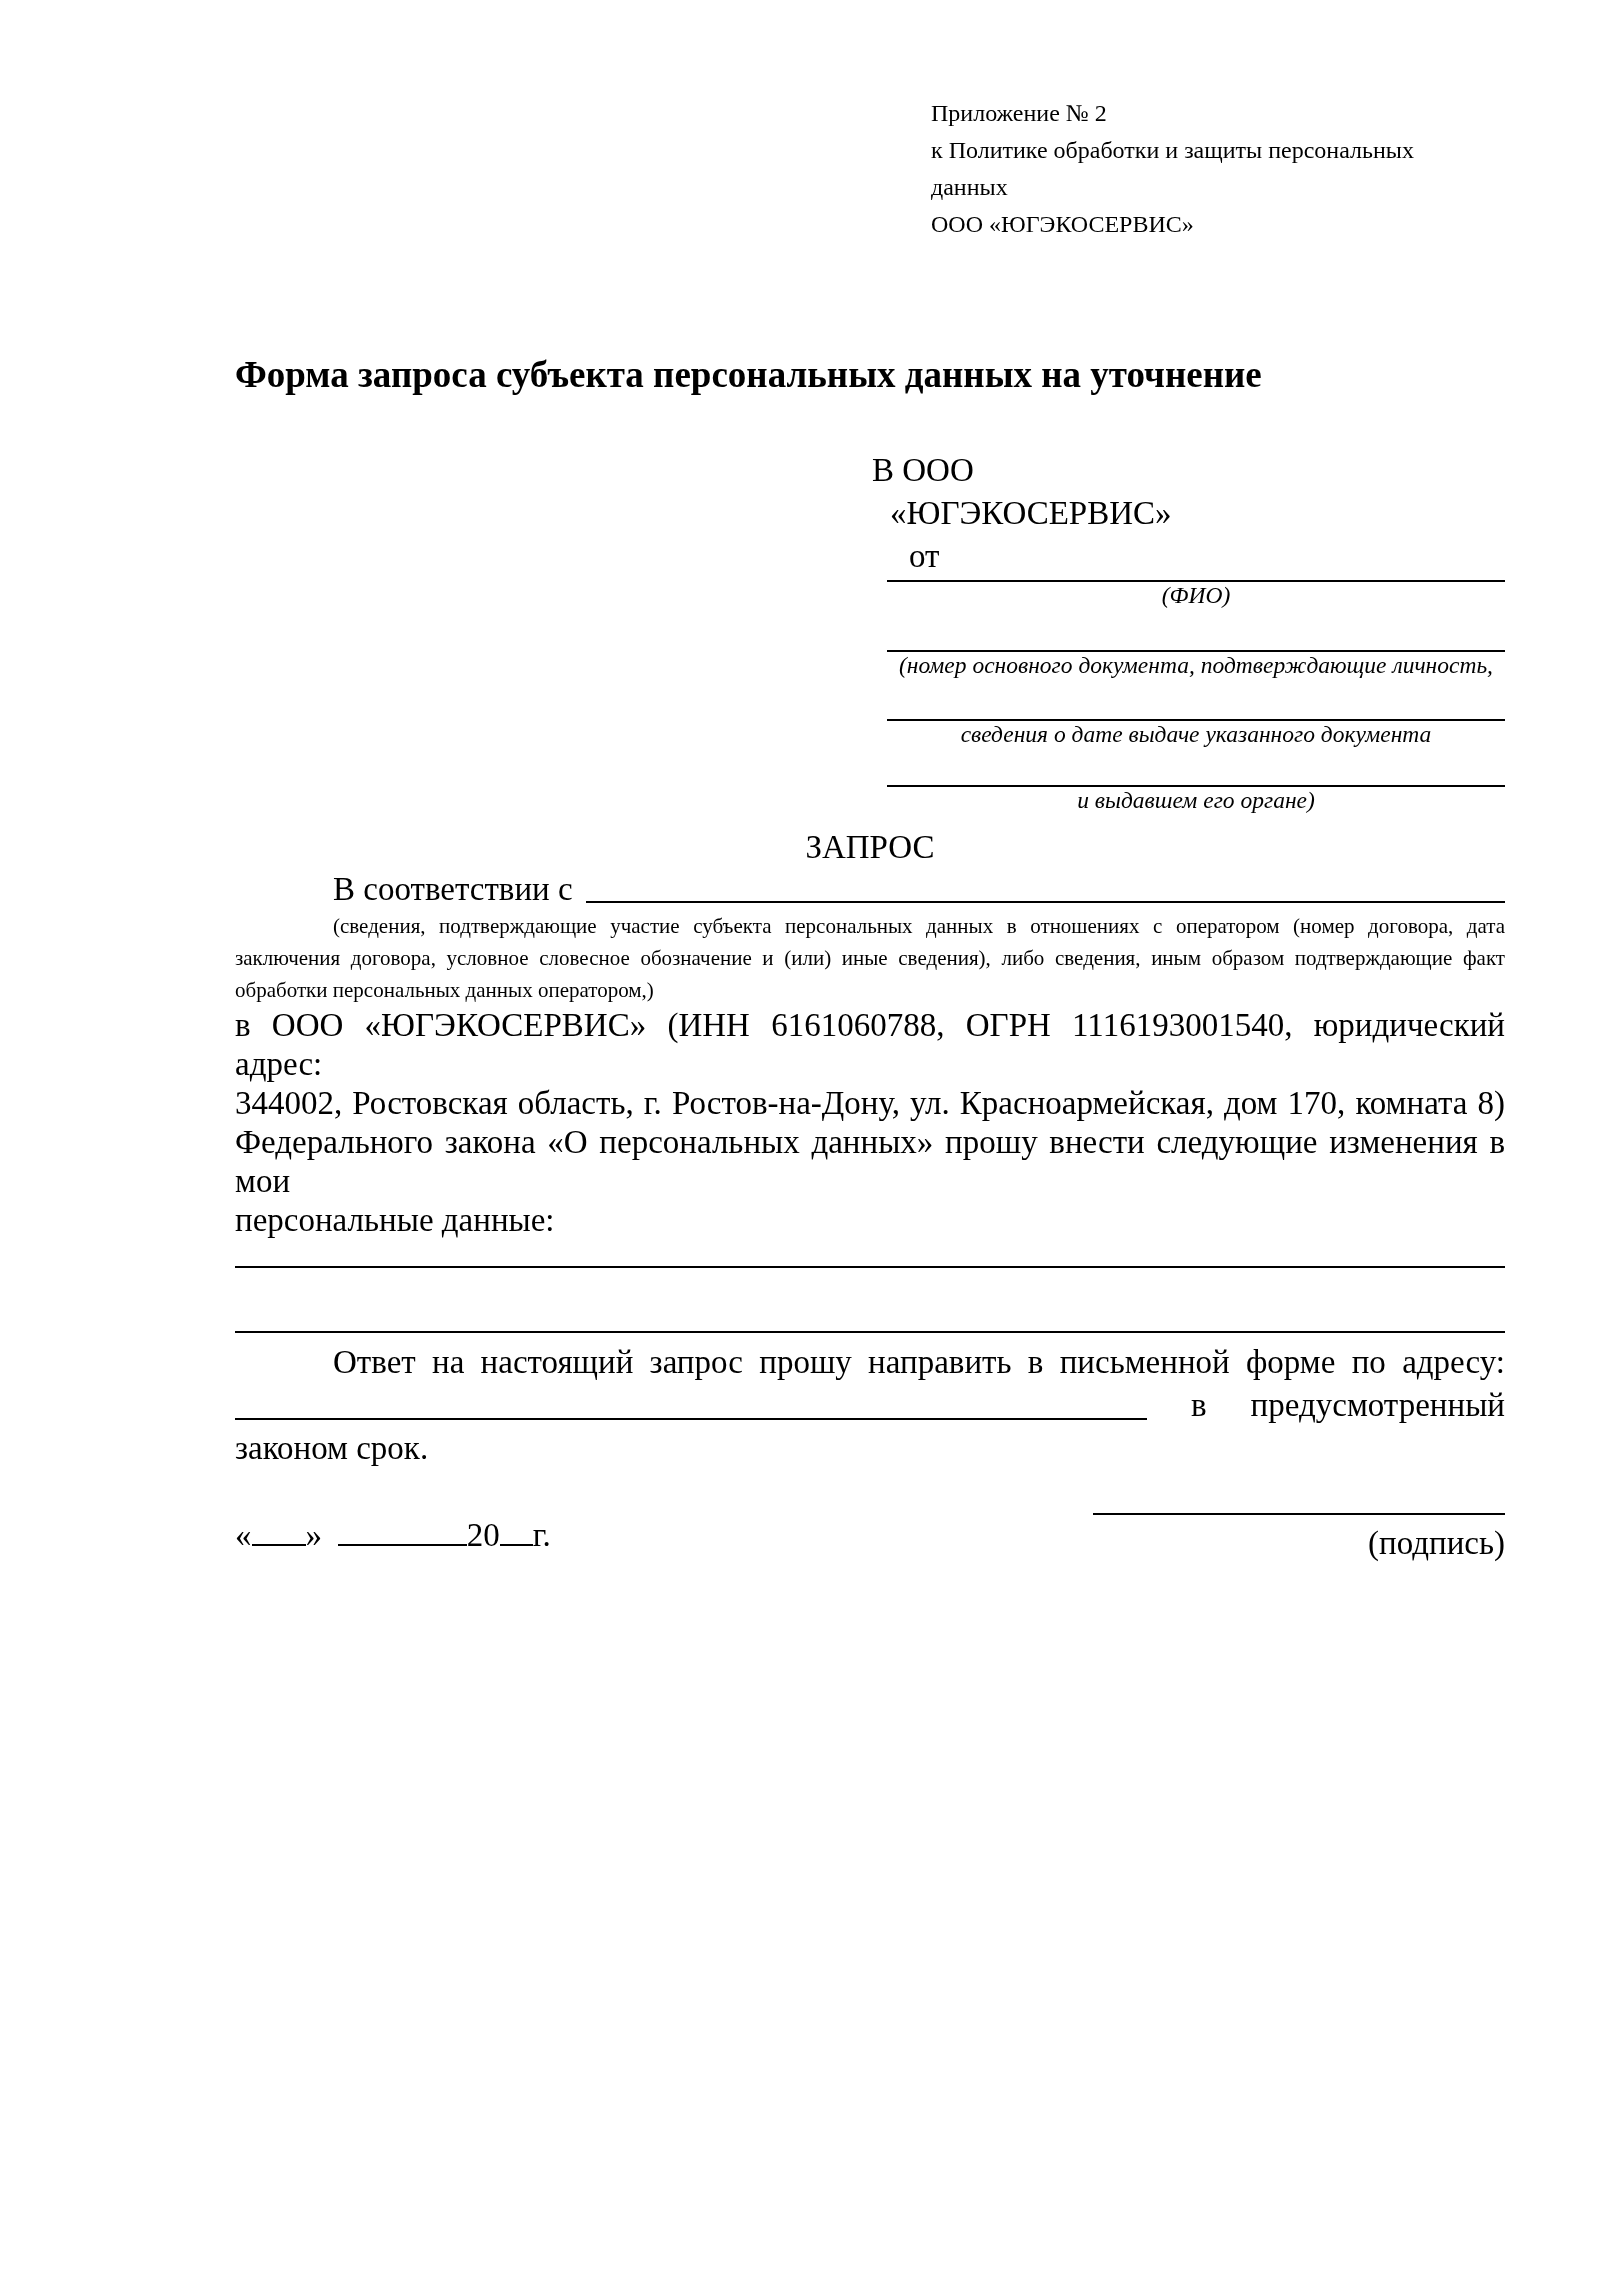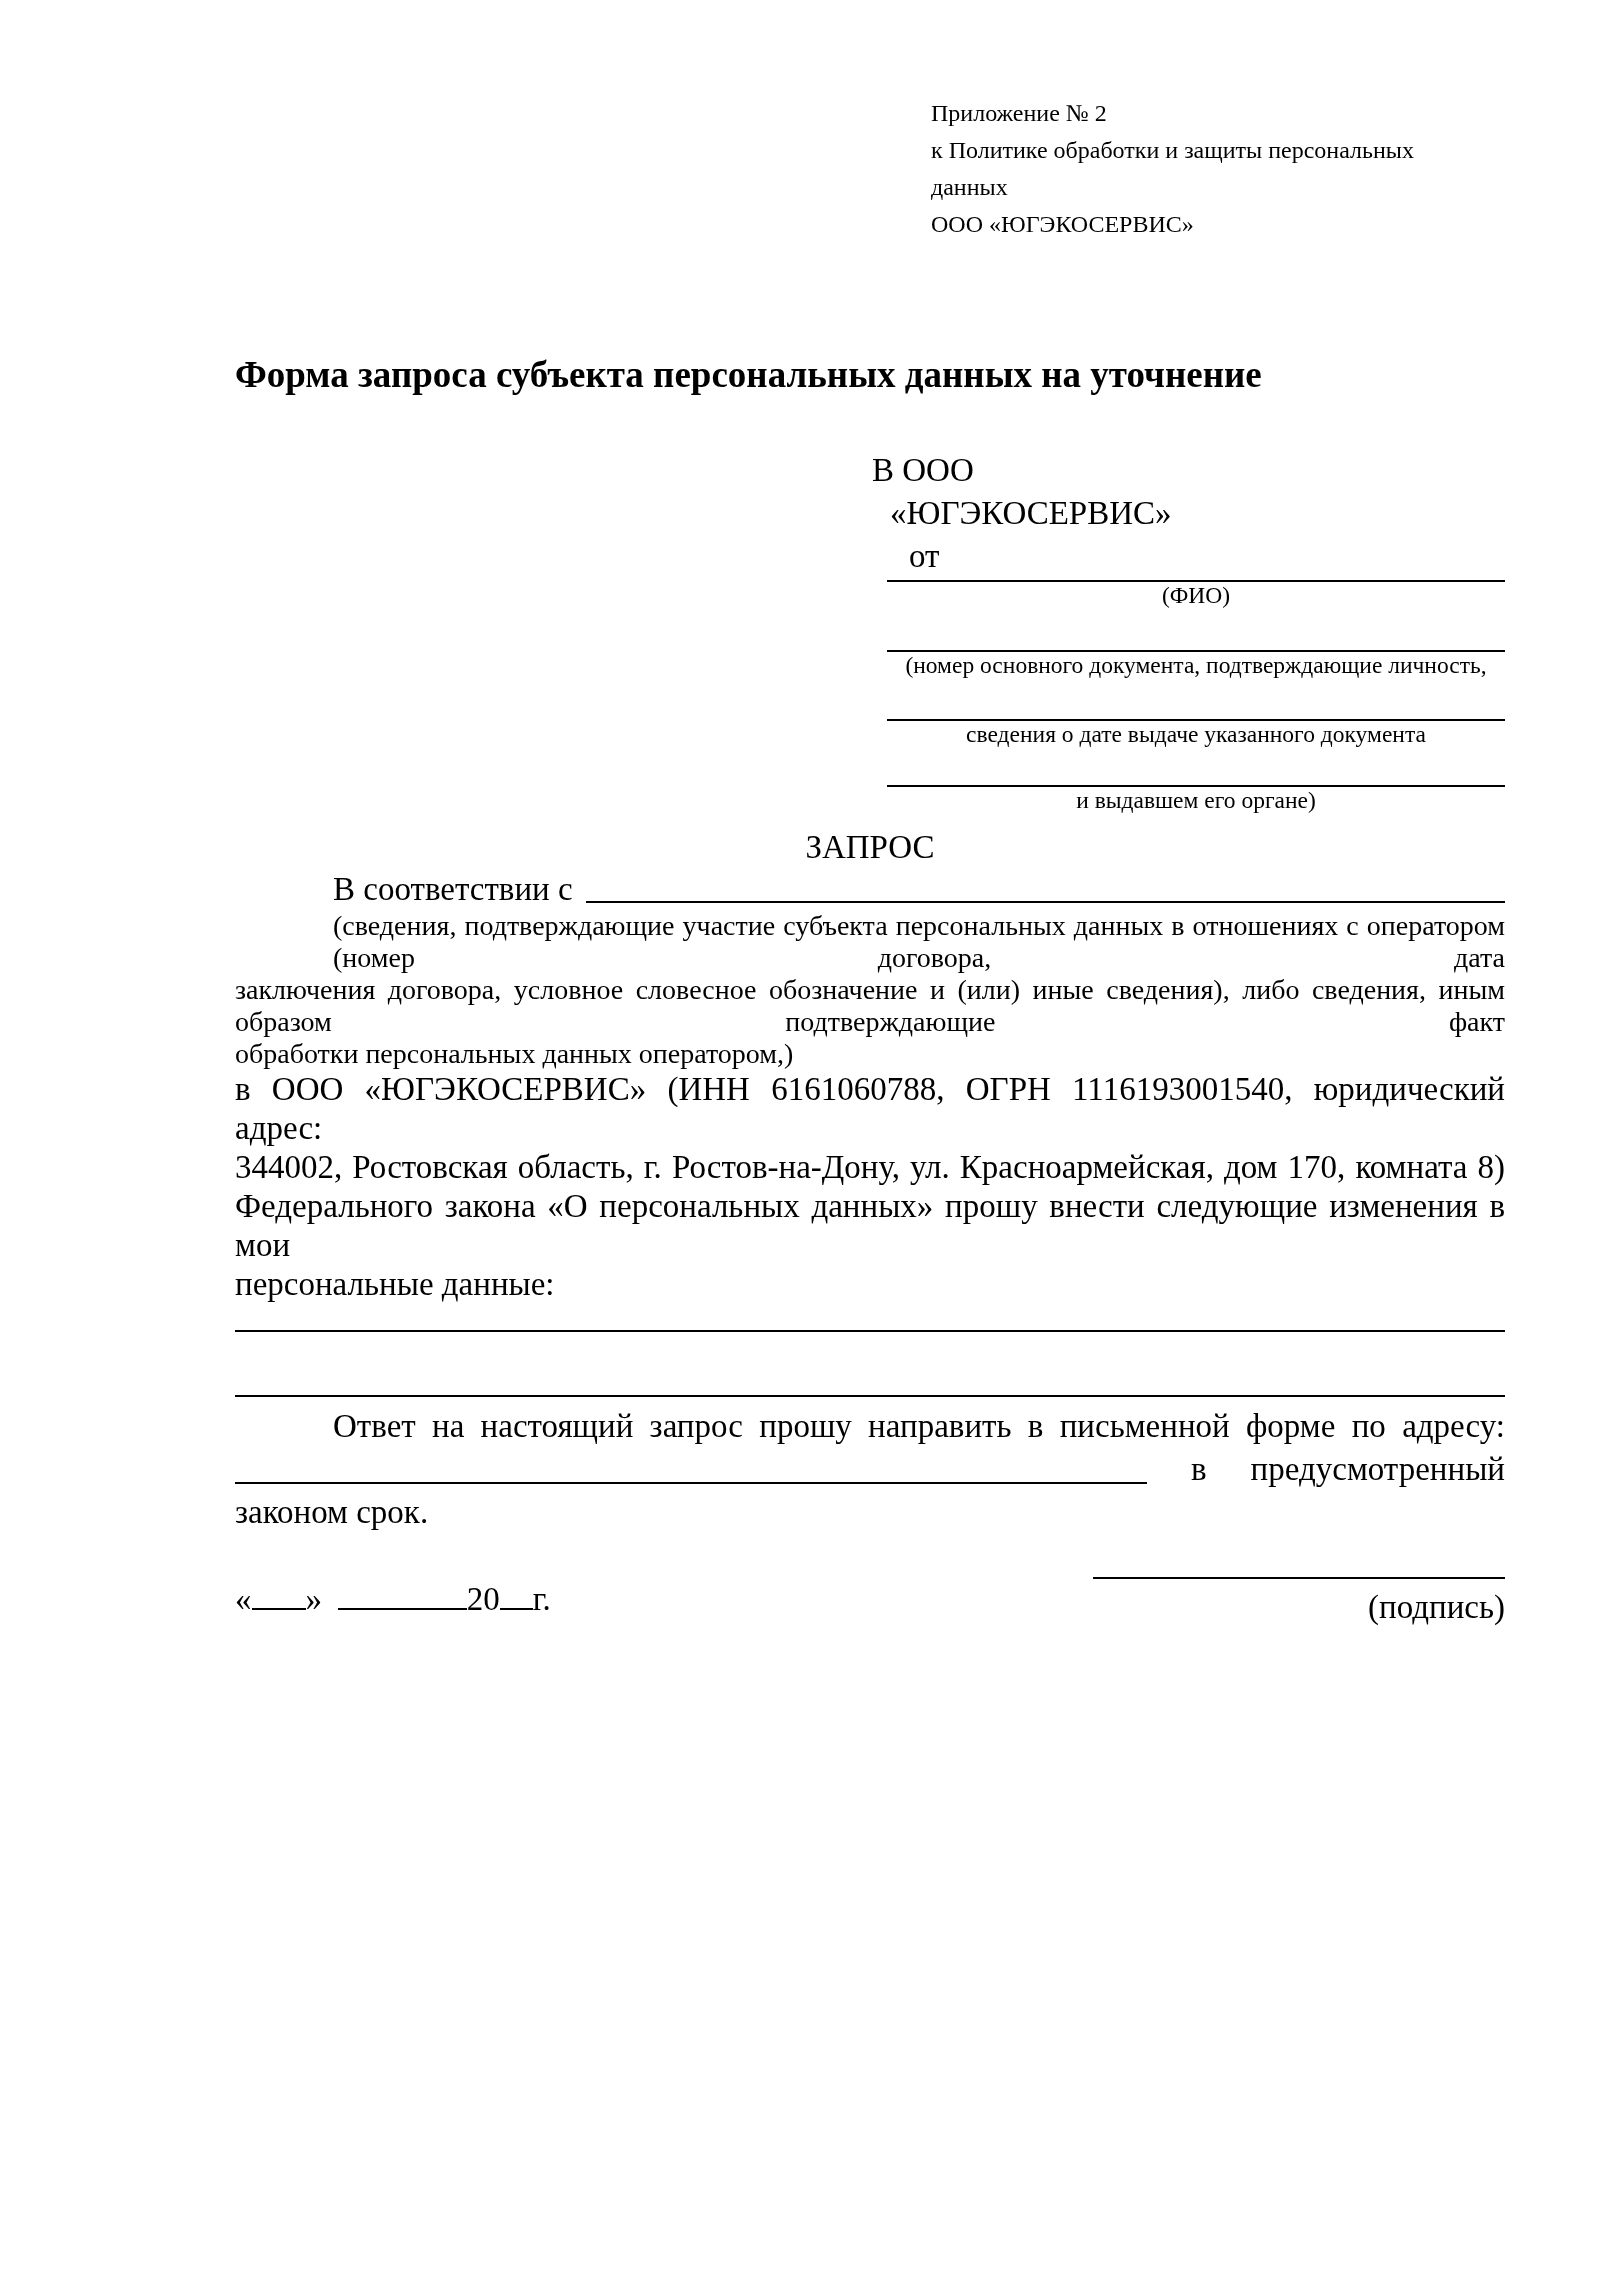--- a/index.html
+++ b/index.html
@@ -30,33 +30,33 @@
 
   
   .adr { margin-top: 45px; font-size: 33px; line-height: 43px; }
   .adr-1 { margin-left: 637px; }
   .adr-2 { margin-left: 655px; }
   .adr-3 { margin-left: 674px; }
 
   
   .brows { margin-left: 652px; }
   .rule  { border-bottom: 2.9px solid #000; height: 0; }
-  .cap   { font-size: 23.5px; line-height: 27.4px; text-align: center; }
+  .cap   { font-size: 23.5px; line-height: 27.4px; text-align: center; font-style: italic; }
   .brow-1 .rule { margin-top: 2px; }
   .brow-2 .rule { margin-top: 41px; }
   .brow-3 .rule { margin-top: 39px; }
   .brow-4 .rule { margin-top: 37px; }
 
   .zapros { margin-top: 13.7px; text-align: center; font-size: 33px; line-height: 39px; }
 
   .accord { display: flex; font-size: 33px; line-height: 41px; margin-top: 2px; }
   .accord .lead { margin-left: 98px; white-space: nowrap; }
   .accord .fill { flex: 1 1 auto; border-bottom: 2.9px solid #000; margin-bottom: 6.9px; margin-left: 13.7px; }
 
-  .note { font-size: 28px; line-height: 32px; }
+  .note { font-size: 21px; line-height: 32px; }
   .note .first { padding-left: 98px; }
 
   .bodytxt { font-size: 33px; line-height: 39px; }
 
   .jl { text-align: justify; text-align-last: justify; }
 
   .fullrule { border-bottom: 2.9px solid #000; height: 0; }
   .fullrule-1 { margin-top: 25.5px; }
   .fullrule-2 { margin-top: 63px; }
 

